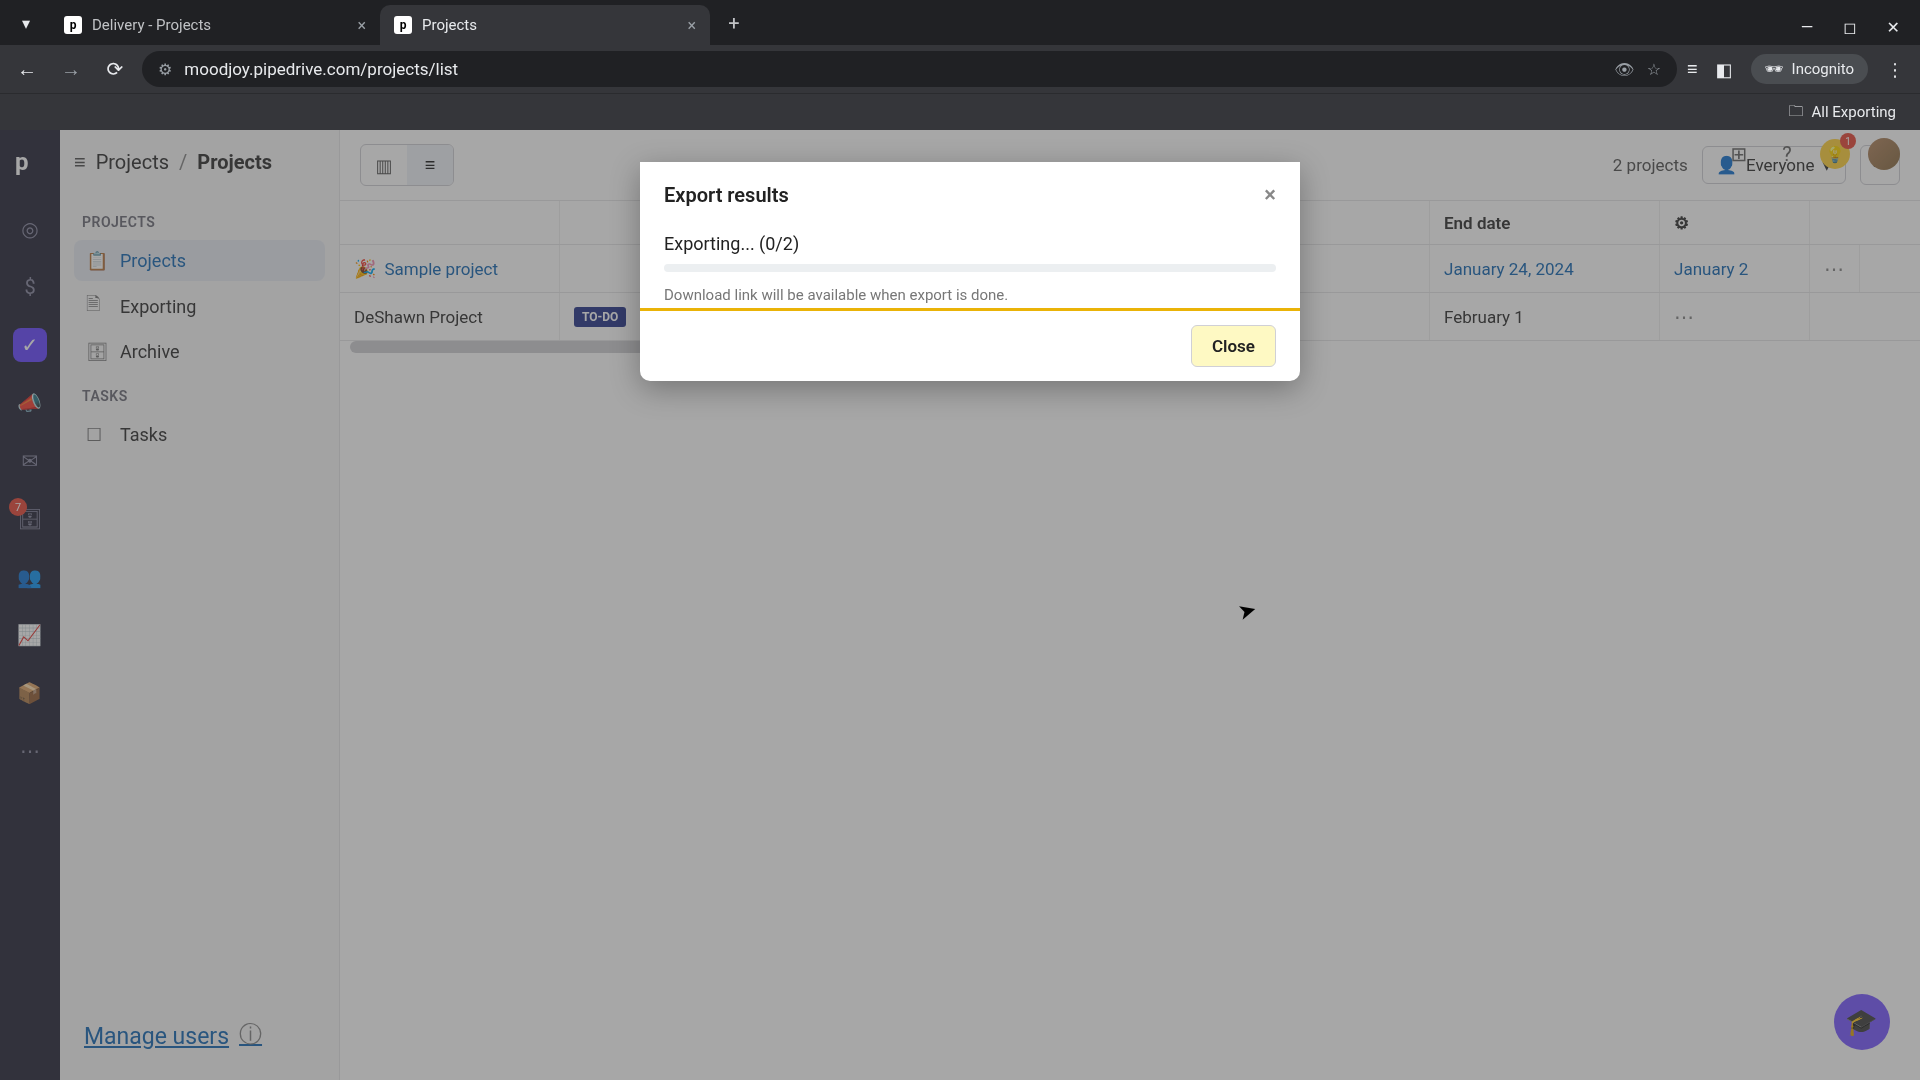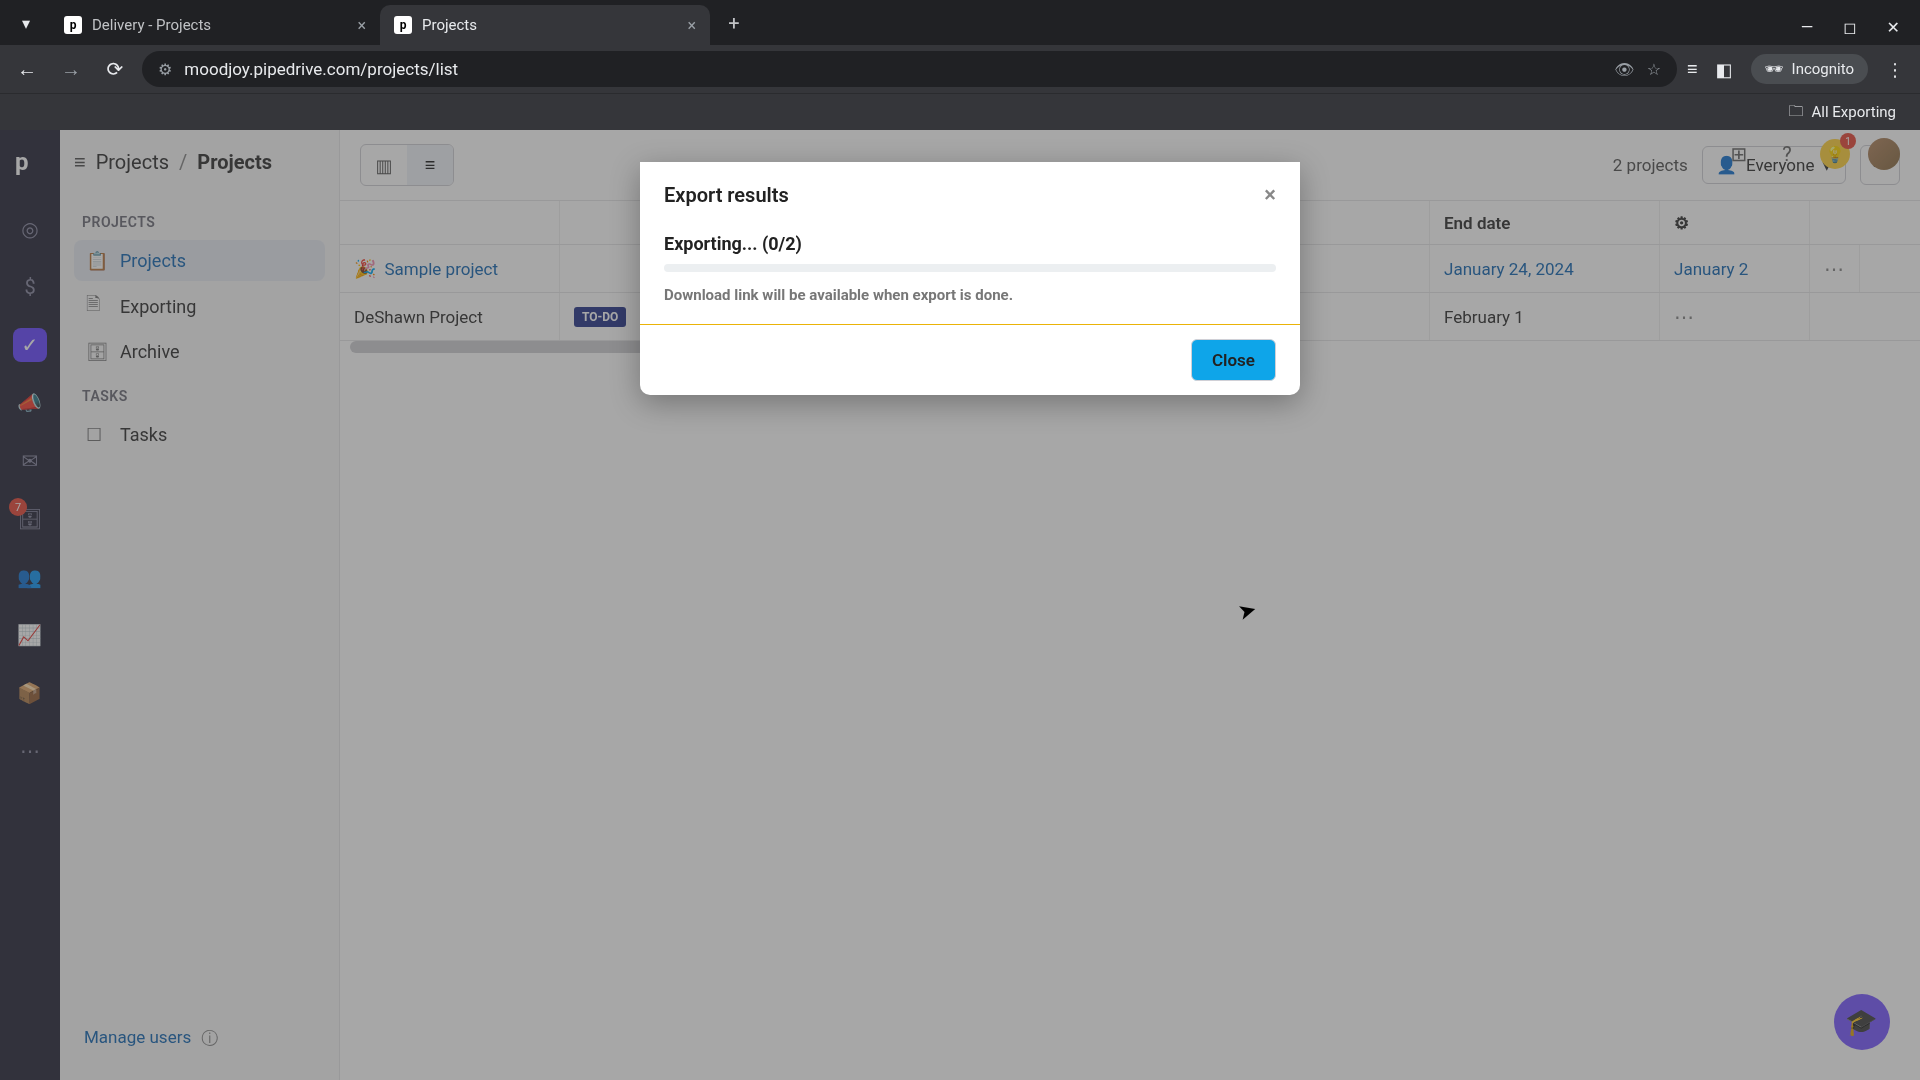--- a/index.html
+++ b/index.html
@@ -42,21 +42,21 @@
 .sidebar { position:absolute; left:60px; top:0; width:280px; height:100%; background:#f7f7f8; border-right:1px solid #e5e5e8; padding:20px 14px; z-index:2; display:flex; flex-direction:column; }
 .crumbs { display:flex; align-items:center; gap:10px; color:#333; font-size:20px; margin-bottom:24px; }
 .crumbs .ham { font-size:20px; color:#555; }
 .crumbs .sep { color:#888; }
 .crumbs .here { font-weight:700; }
 .sb-section { font-size:14px; color:#6f6f7a; letter-spacing:0.5px; font-weight:600; margin:16px 8px 10px; }
 .sb-item { display:flex; align-items:center; gap:12px; padding:10px 12px; border-radius:8px; color:#333; font-size:18px; }
 .sb-item.active { background:#e8ecf3; color:#1a6bb5; }
 .sb-item .sb-ic { width:22px; color:#777; font-size:18px; }
 .sb-item.active .sb-ic { color:#1a6bb5; }
-.sb-footer { margin-top:auto; display:flex; align-items:flex-start; gap:10px; color:#1a6bb5; font-size:17px; padding:10px; }
+.sb-footer { margin-top:auto; display:flex; align-items:flex-end; gap:10px; color:#1a6bb5; font-size:23px; padding:10px;text-decoration:underline; }
 
 
 .main { position:absolute; left:340px; top:0; right:0; height:100%; background:#fff; z-index:2; }
 .toolbar { height:70px; display:flex; align-items:center; padding:0 20px; gap:14px; }
 .view-toggle { display:flex; border:1px solid #d0d0d6; border-radius:6px; overflow:hidden; }
 .vt-btn { width:46px; height:40px; display:flex; align-items:center; justify-content:center; color:#555; font-size:18px; }
 .vt-btn.active { background:#eef2f7; color:#222; }
 .spacer { flex:1; }
 .proj-count { color:#555; font-size:17px; }
 .filter-btn { display:flex; align-items:center; gap:8px; border:1px solid #d0d0d6; border-radius:6px; padding:8px 14px; font-size:17px; color:#333; }
@@ -84,26 +84,26 @@
 .row-more { color:#888; font-size:20px; }
 .hscroll { height:12px; background:#cfcfd4; margin:0 10px; border-radius:6px; width:900px; }
 
 
 .fab { position:absolute; right:30px; bottom:30px; width:56px; height:56px; border-radius:28px; background:#7b5cff; display:flex; align-items:center; justify-content:center; color:#fff; font-size:26px; z-index:3; }
 
 
 .modal { position:absolute; left:640px; top:0px; width:660px; background:#fff; border-radius:0 0 10px 10px; box-shadow:0 8px 30px rgba(0,0,0,0.3); z-index:10;margin-top:32px; }
 .modal-hd { display:flex; align-items:center; padding:20px 24px; font-size:20px; font-weight:600; color:#222; }
 .modal-hd .mx { margin-left:auto; color:#888; font-size:22px; cursor:pointer; }
-.modal-body { padding:6px 24px 20px; border-bottom:1px solid #eab308;font-weight:bold; }
+.modal-body { padding:6px 24px 4px; border-bottom:3px solid #eab308; }
 .exp-status { font-size:18px; color:#222; margin-bottom:10px; }
 .exp-bar { height:8px; background:#eceff1; border-radius:4px; margin-bottom:14px; }
 .exp-hint { font-size:15px; color:#777; }
 .modal-ft { padding:14px 24px; display:flex; justify-content:flex-end; }
-.close-btn { border:1px solid #d0d0d6; background:#0ea5e9; padding:10px 20px; border-radius:6px; font-size:17px; font-weight:600; color:#222; }
+.close-btn { border:1px solid #d0d0d6; background:#fef9c3; padding:10px 20px; border-radius:6px; font-size:17px; font-weight:600; color:#222; }
 
 
 .cursor { position:absolute; left:1238px; top:468px; z-index:20; font-size:22px; color:#000; transform:rotate(-15deg); }
 </style>
 </head>
 <body>
 
 <div class="browser-chrome">
   <div class="tab-strip">
     <div class="tab-ctrl">▾</div>

